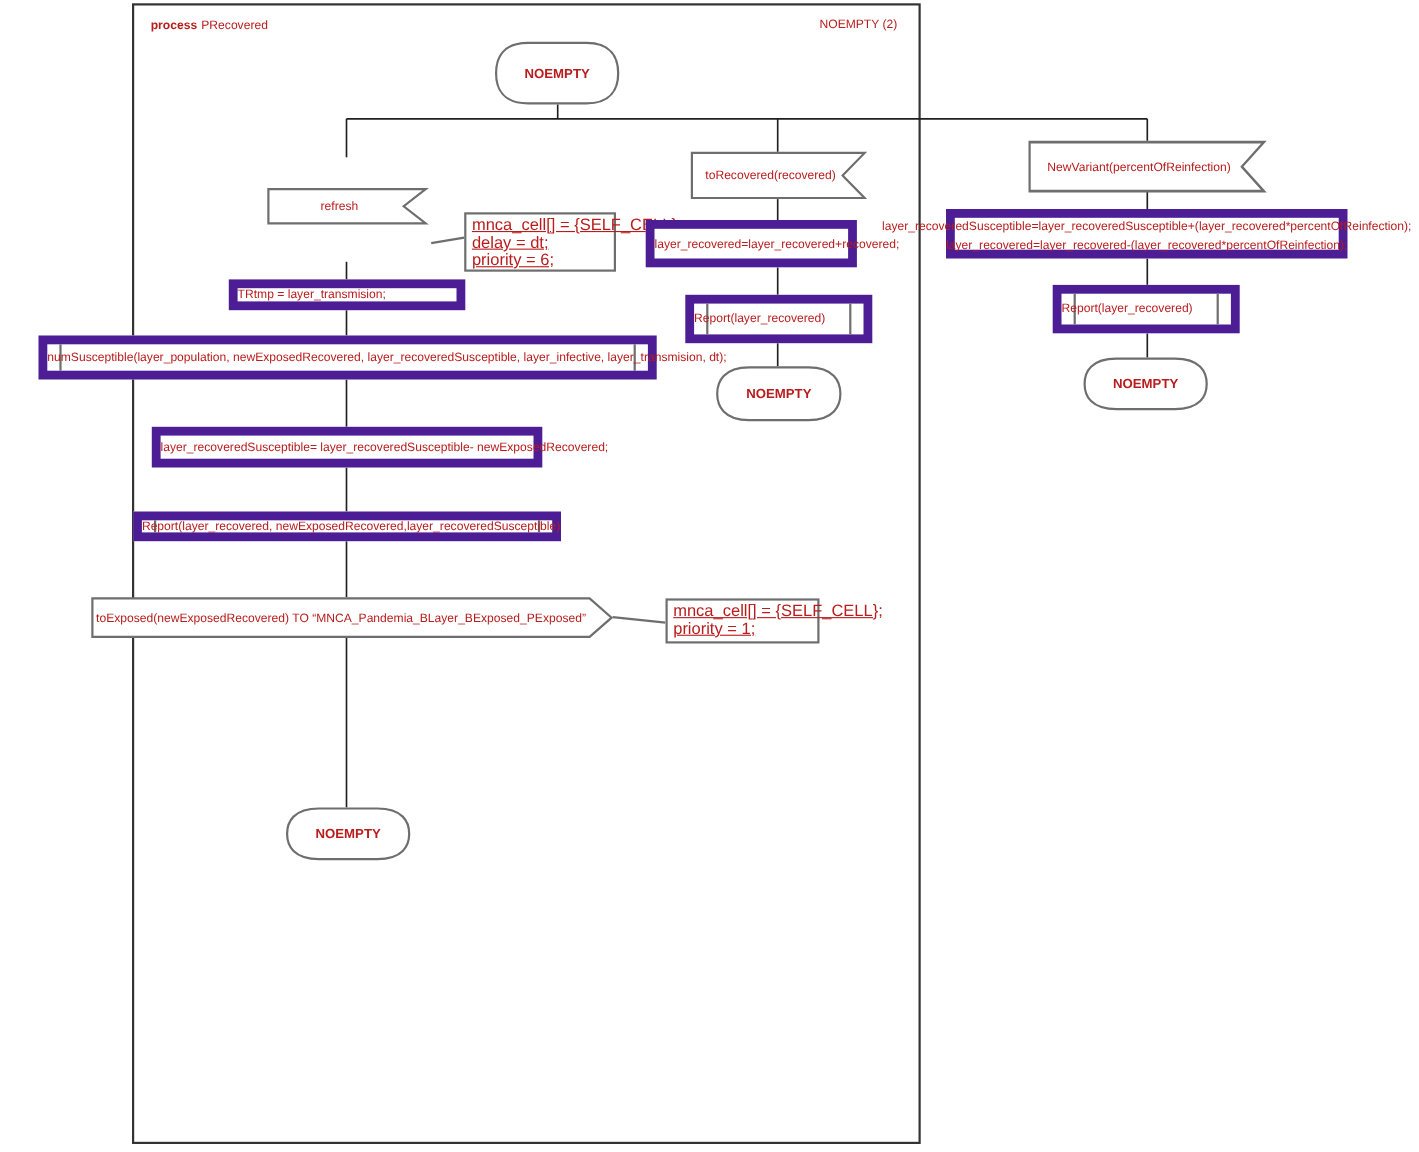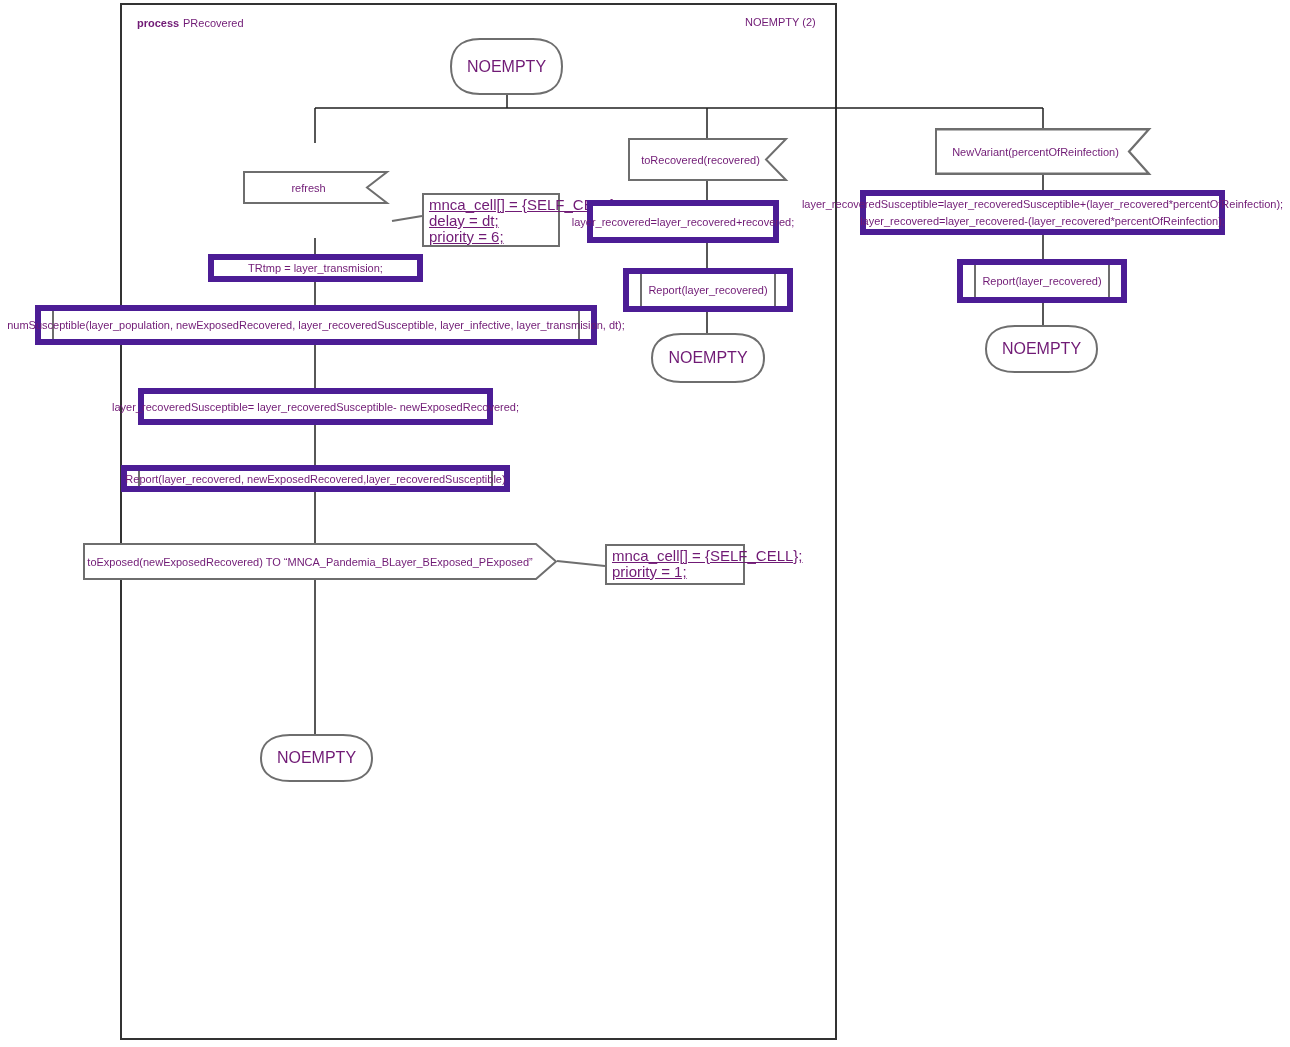--- a/index.html
+++ b/index.html
@@ -1,47 +1,47 @@
 <!DOCTYPE html>
 <html><head>
 <meta charset="utf-8">
 <style>
   html,body { margin:0; padding:0; background:#ffffff; }
   .canvas {
     position:relative; width:1290px; height:1047px; background:#ffffff;
-    font-family:"Liberation Sans", sans-serif; color:#701a75; overflow:hidden;
+    font-family:"Liberation Sans", sans-serif; color:#b91c1c; overflow:hidden;
   }
   .wires { position:absolute; left:0; top:0; width:1290px; height:1047px; }
   .hdr { position:absolute; font-size:11px; white-space:nowrap; }
   .bold { font-weight:bold; }
 
   .node { position:absolute; display:flex; align-items:center; justify-content:center; font-size:11px; }
   .node > svg { position:absolute; left:0; top:0; width:100%; height:100%; overflow:visible; }
   .lbl { position:relative; z-index:1; white-space:nowrap; }
 
   .box {
     position:absolute; box-sizing:border-box; background:#ffffff;
-    border:6px solid #4c1d95; display:flex; align-items:center; justify-content:center;
+    border:8px solid #4c1d95; display:flex; align-items:center; 
     font-size:11px;
   }
   .box .lbl { white-space:nowrap; }
   .proc::before, .proc::after {
     content:""; position:absolute; top:0; bottom:0; width:2px; background:#6e6e6e;
   }
   .proc::before { left:11px; }
   .proc::after  { right:11px; }
 
   .col { flex-direction:column; line-height:17px; }
 
   .comment {
     position:absolute; box-sizing:border-box; background:#ffffff;
     border:2px solid #6e6e6e; font-size:15px; line-height:16px;
     padding:2px 5px; white-space:nowrap;text-decoration:underline;
   }
-  .state .lbl { font-size:16px; }
+  .state .lbl { font-size:12px;font-weight:bold; }
 </style>
 </head>
 <body>
 
 <div class="canvas">
 
   <svg class="wires">
     <rect x="121" y="4" width="715" height="1035" fill="none" stroke="#333333" stroke-width="2"></rect>
     <g stroke="#1f1f1f" stroke-width="1.5">
       <line x1="507" y1="95" x2="507" y2="108"></line>

